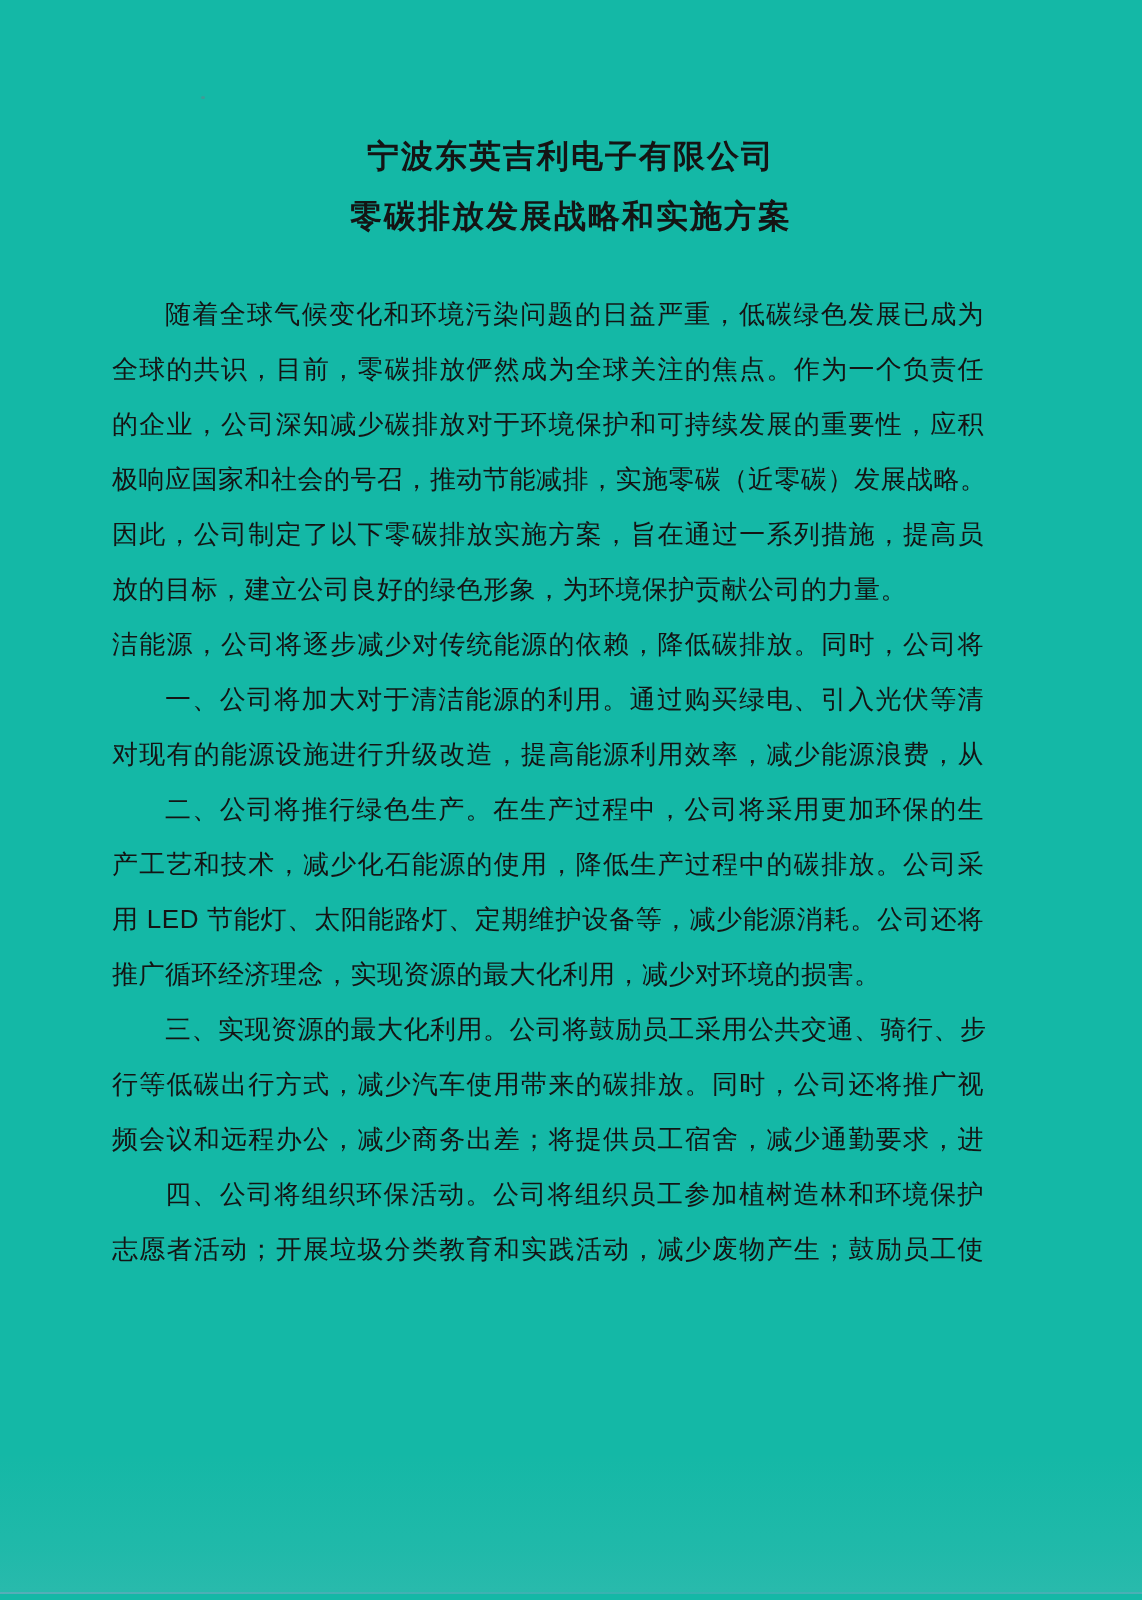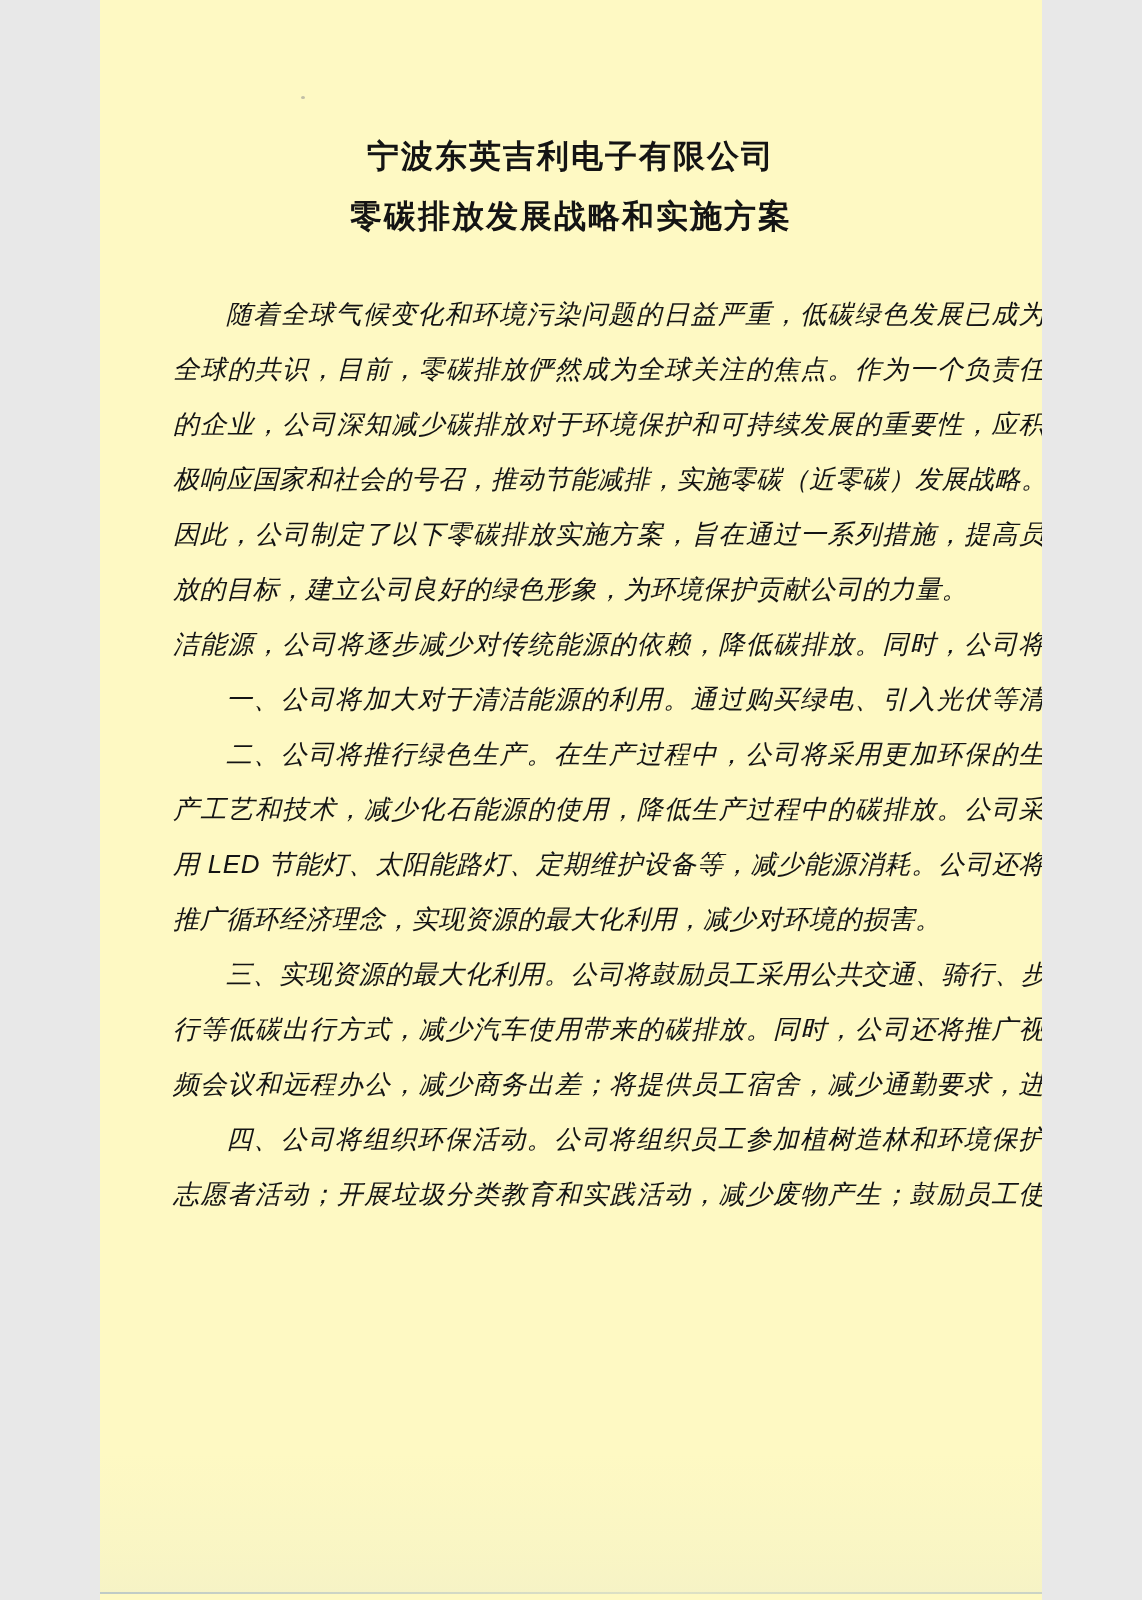--- a/index.html
+++ b/index.html
@@ -2,44 +2,43 @@
 <html><head>
 <meta charset="utf-8">
 <style>
   html, body {
     margin: 0;
     padding: 0;
     background: #e8e8e8;
   }
   .page {
     position: relative;
-    width: 942px;
+    width: 1142px;
     height: 1600px;
     margin: 0 auto;
-    background: #fef9c3;
+    background: #14b8a6;
     overflow: hidden;
     font-family: "Liberation Sans", sans-serif;
     color: #141414;
   }
   .title-block {
     margin-top: 126px;
   }
   .doc-title {
     margin: 0;
     font-size: 32px;
     font-weight: bold;
     line-height: 60px;
     text-align: center;
     letter-spacing: 2px;
   }
   .body-text {
-    margin-left: 73px;
+    margin-left: 112px;
     margin-top: 41px;
     width: 872px;
-    font-style: italic;
   }
   .line {
     font-size: 26px;
     height: 55px;
     line-height: 55px;
     letter-spacing: 0.5px;
     text-align: justify;
     text-align-last: justify;
     white-space: nowrap;
     overflow: visible;
@@ -92,20 +91,21 @@
 
   <div class="body-text" id="body-lines">
       <div class="line indent">随着全球气候变化和环境污染问题的日益严重，低碳绿色发展已成为</div>
       <div class="line">全球的共识，目前，零碳排放俨然成为全球关注的焦点。作为一个负责任</div>
       <div class="line">的企业，公司深知减少碳排放对于环境保护和可持续发展的重要性，应积</div>
       <div class="line">极响应国家和社会的号召，推动节能减排，实施零碳（近零碳）发展战略。</div>
       <div class="line">因此，公司制定了以下零碳排放实施方案，旨在通过一系列措施，提高员</div>
       <div class="line flush">放的目标，建立公司良好的绿色形象，为环境保护贡献公司的力量。</div>
       <div class="line">洁能源，公司将逐步减少对传统能源的依赖，降低碳排放。同时，公司将</div>
       <div class="line indent">一、公司将加大对于清洁能源的利用。通过购买绿电、引入光伏等清</div>
+      <div class="line">对现有的能源设施进行升级改造，提高能源利用效率，减少能源浪费，从</div>
       <div class="line indent">二、公司将推行绿色生产。在生产过程中，公司将采用更加环保的生</div>
       <div class="line">产工艺和技术，减少化石能源的使用，降低生产过程中的碳排放。公司采</div>
       <div class="line">用 LED 节能灯、太阳能路灯、定期维护设备等，减少能源消耗。公司还将</div>
       <div class="line flush">推广循环经济理念，实现资源的最大化利用，减少对环境的损害。</div>
       <div class="line indent">三、实现资源的最大化利用。公司将鼓励员工采用公共交通、骑行、步</div>
       <div class="line">行等低碳出行方式，减少汽车使用带来的碳排放。同时，公司还将推广视</div>
       <div class="line">频会议和远程办公，减少商务出差；将提供员工宿舍，减少通勤要求，进</div>
       <div class="line indent">四、公司将组织环保活动。公司将组织员工参加植树造林和环境保护</div>
       <div class="line">志愿者活动；开展垃圾分类教育和实践活动，减少废物产生；鼓励员工使</div>
     </div>

